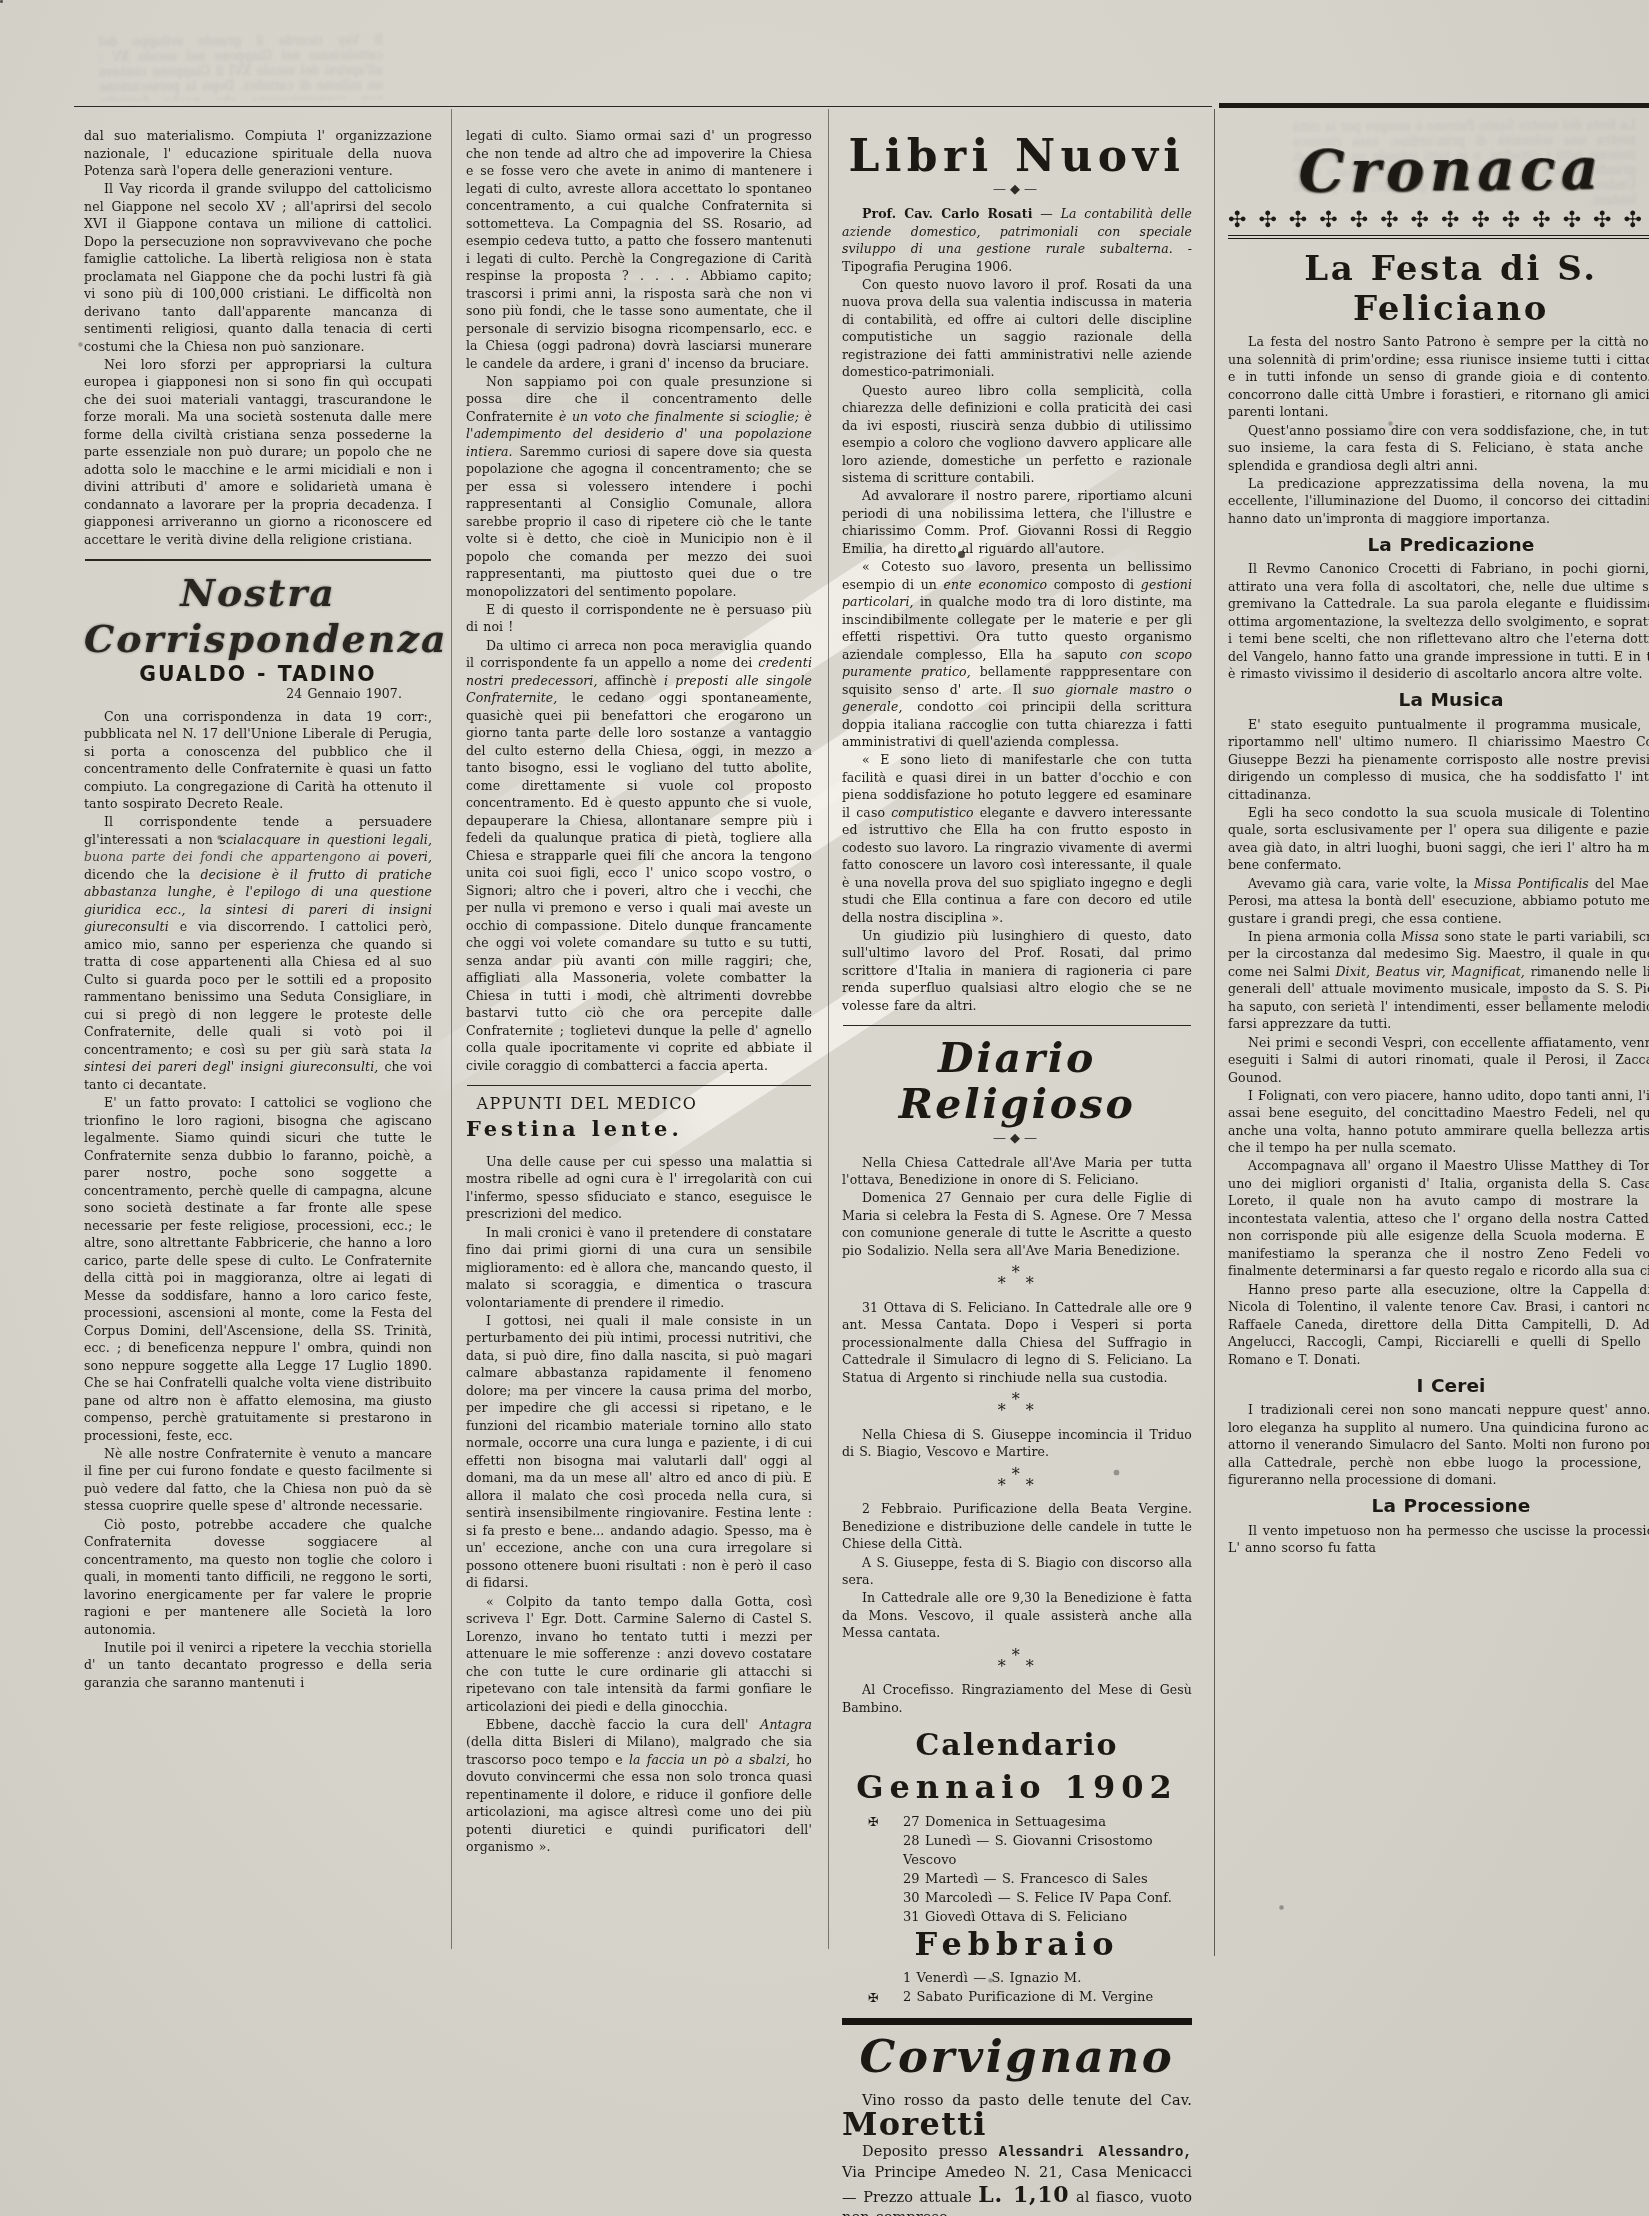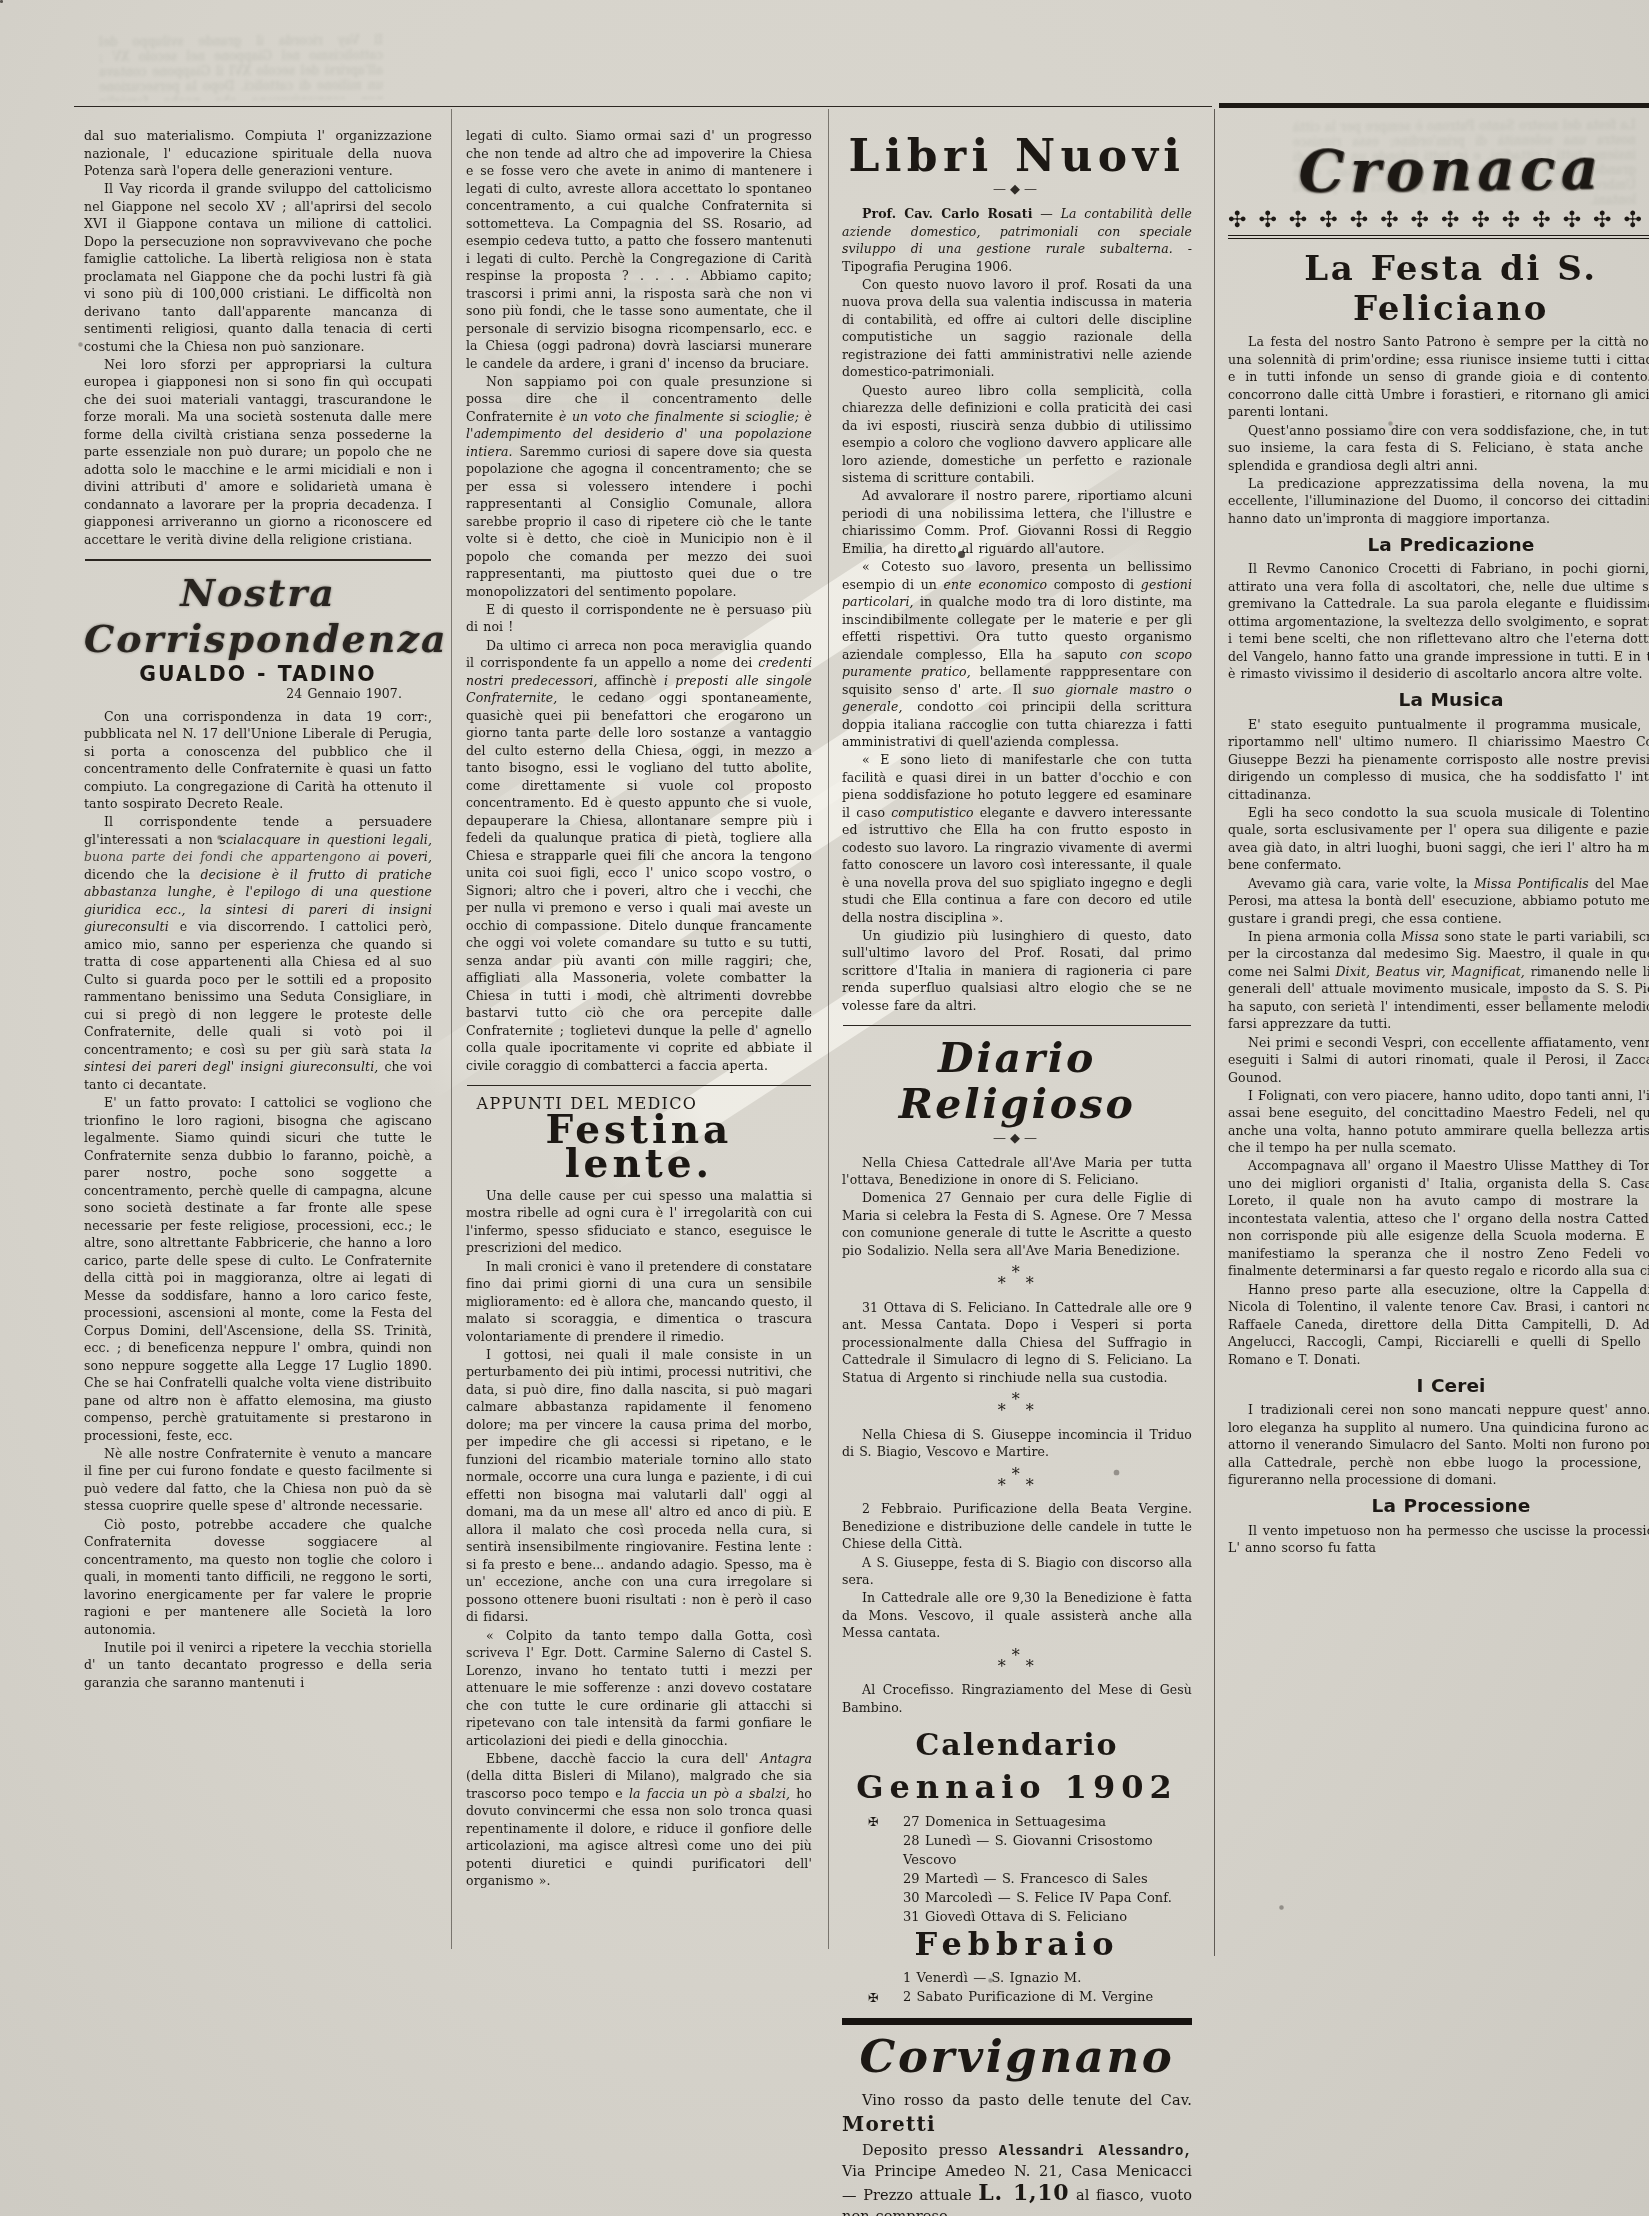--- a/index.html
+++ b/index.html
@@ -20,37 +20,37 @@
   
   .col{position:absolute;text-align:justify;font-size:12.5px;line-height:17.5px;letter-spacing:0.1px;word-spacing:1px;}
   #col1{left:84px;top:127px;width:348px;}
   #col2{left:466px;top:127px;width:346px;}
   #col3{left:842px;top:131px;width:350px;}
   #col4{left:1228px;top:137px;width:446px;}
   p{margin:0 0 0.7px 0;text-indent:20px;}
   p.noindent{text-indent:0;}
   .run-b{font-weight:bold;}
   .run-i{font-style:italic;}
-  .run-huge{font-size:20px;line-height:29px;letter-spacing:1.3px;}
+  .run-huge{font-size:32px;line-height:29px;letter-spacing:1.3px;}
   .run-big{font-size:22px;line-height:22.4px;letter-spacing:0.7px;}
   .run-sans{font-family:Liberation Mono, monospace;font-size:14px;}
   .run-smudge{filter:blur(0.5px);opacity:.8;}
   
   .rule{border:0;border-top:2px solid #2a251f;margin:10.6px 1.3px 9.2px;}
   .rule-thin{border-top:1.3px solid #2a251f;}
   .thickrule{height:6.6px;background:#171310;margin:12px 0 5.3px;}
   .asterism{text-align:center;text-indent:0;font-size:16px;line-height:11.2px;margin:8px 0 9.2px;letter-spacing:2.6px;}
   
   .nostra{font-style:italic;font-weight:bold;font-size:38px;line-height:46px;text-align:center;text-indent:0;
     letter-spacing:2px;filter:blur(0.5px);opacity:.93;text-shadow:0 0 2.6px rgba(35,28,20,.55);margin:9.2px 0 1.3px;}
   .gualdo{font-family:"DejaVu Sans","Liberation Sans",sans-serif;font-weight:bold;font-size:20.4px;letter-spacing:2px;
     text-align:center;text-indent:0;margin:4px 0 1.3px;}
   .dateline{text-align:right;text-indent:0;padding-right:30px;margin:1.3px 0 5.3px;}
   .kicker{font-size:16px;letter-spacing:1.3px;text-indent:10.6px;margin-top:4px;}
-  .festina{font-weight:bold;font-size:39px;line-height:34px;letter-spacing:4px;text-align:center;text-indent:0;margin:0 0 6.6px;}
+  .festina{font-weight:bold;font-size:21px;line-height:34px;letter-spacing:4px;text-align:left;text-indent:0;margin:0 0 6.6px;}
   .libri-title{font-weight:bold;font-size:44px;line-height:47px;letter-spacing:5.3px;text-align:center;text-indent:0;margin:1px 0 0;}
   .ornament{text-align:center;text-indent:0;font-size:13px;letter-spacing:4px;line-height:17px;margin:1.3px 0 8px;opacity:.9;}
   .diario-title{font-weight:bold;font-style:italic;font-size:41px;line-height:46px;letter-spacing:2.6px;text-align:center;text-indent:0;margin:4px 0 0;}
   .cal-title{font-weight:bold;font-size:30px;line-height:33px;text-align:center;text-indent:0;letter-spacing:2px;margin:12px 0 8px;}
   .cal-month{font-weight:bold;font-size:32px;line-height:37px;text-align:center;text-indent:0;letter-spacing:6px;margin:0 0 5.3px;}
   .cal-entry{position:relative;text-indent:0;text-align:left;padding-left:61px;font-size:13px;line-height:19px;}
   .cal-mark{position:absolute;left:26px;top:0.7px;font-family:"DejaVu Sans","Liberation Sans",sans-serif;font-size:12.5px;}
   .corvignano-title{font-weight:bold;font-style:italic;font-size:45px;line-height:53px;letter-spacing:2.6px;text-align:center;text-indent:0;margin:4px 0 6.6px;}
   .ad-line{font-size:14.5px;line-height:20.4px;}
   .cronaca{font-weight:bold;font-style:italic;font-size:58px;line-height:66px;letter-spacing:5.3px;text-align:center;text-indent:0;

